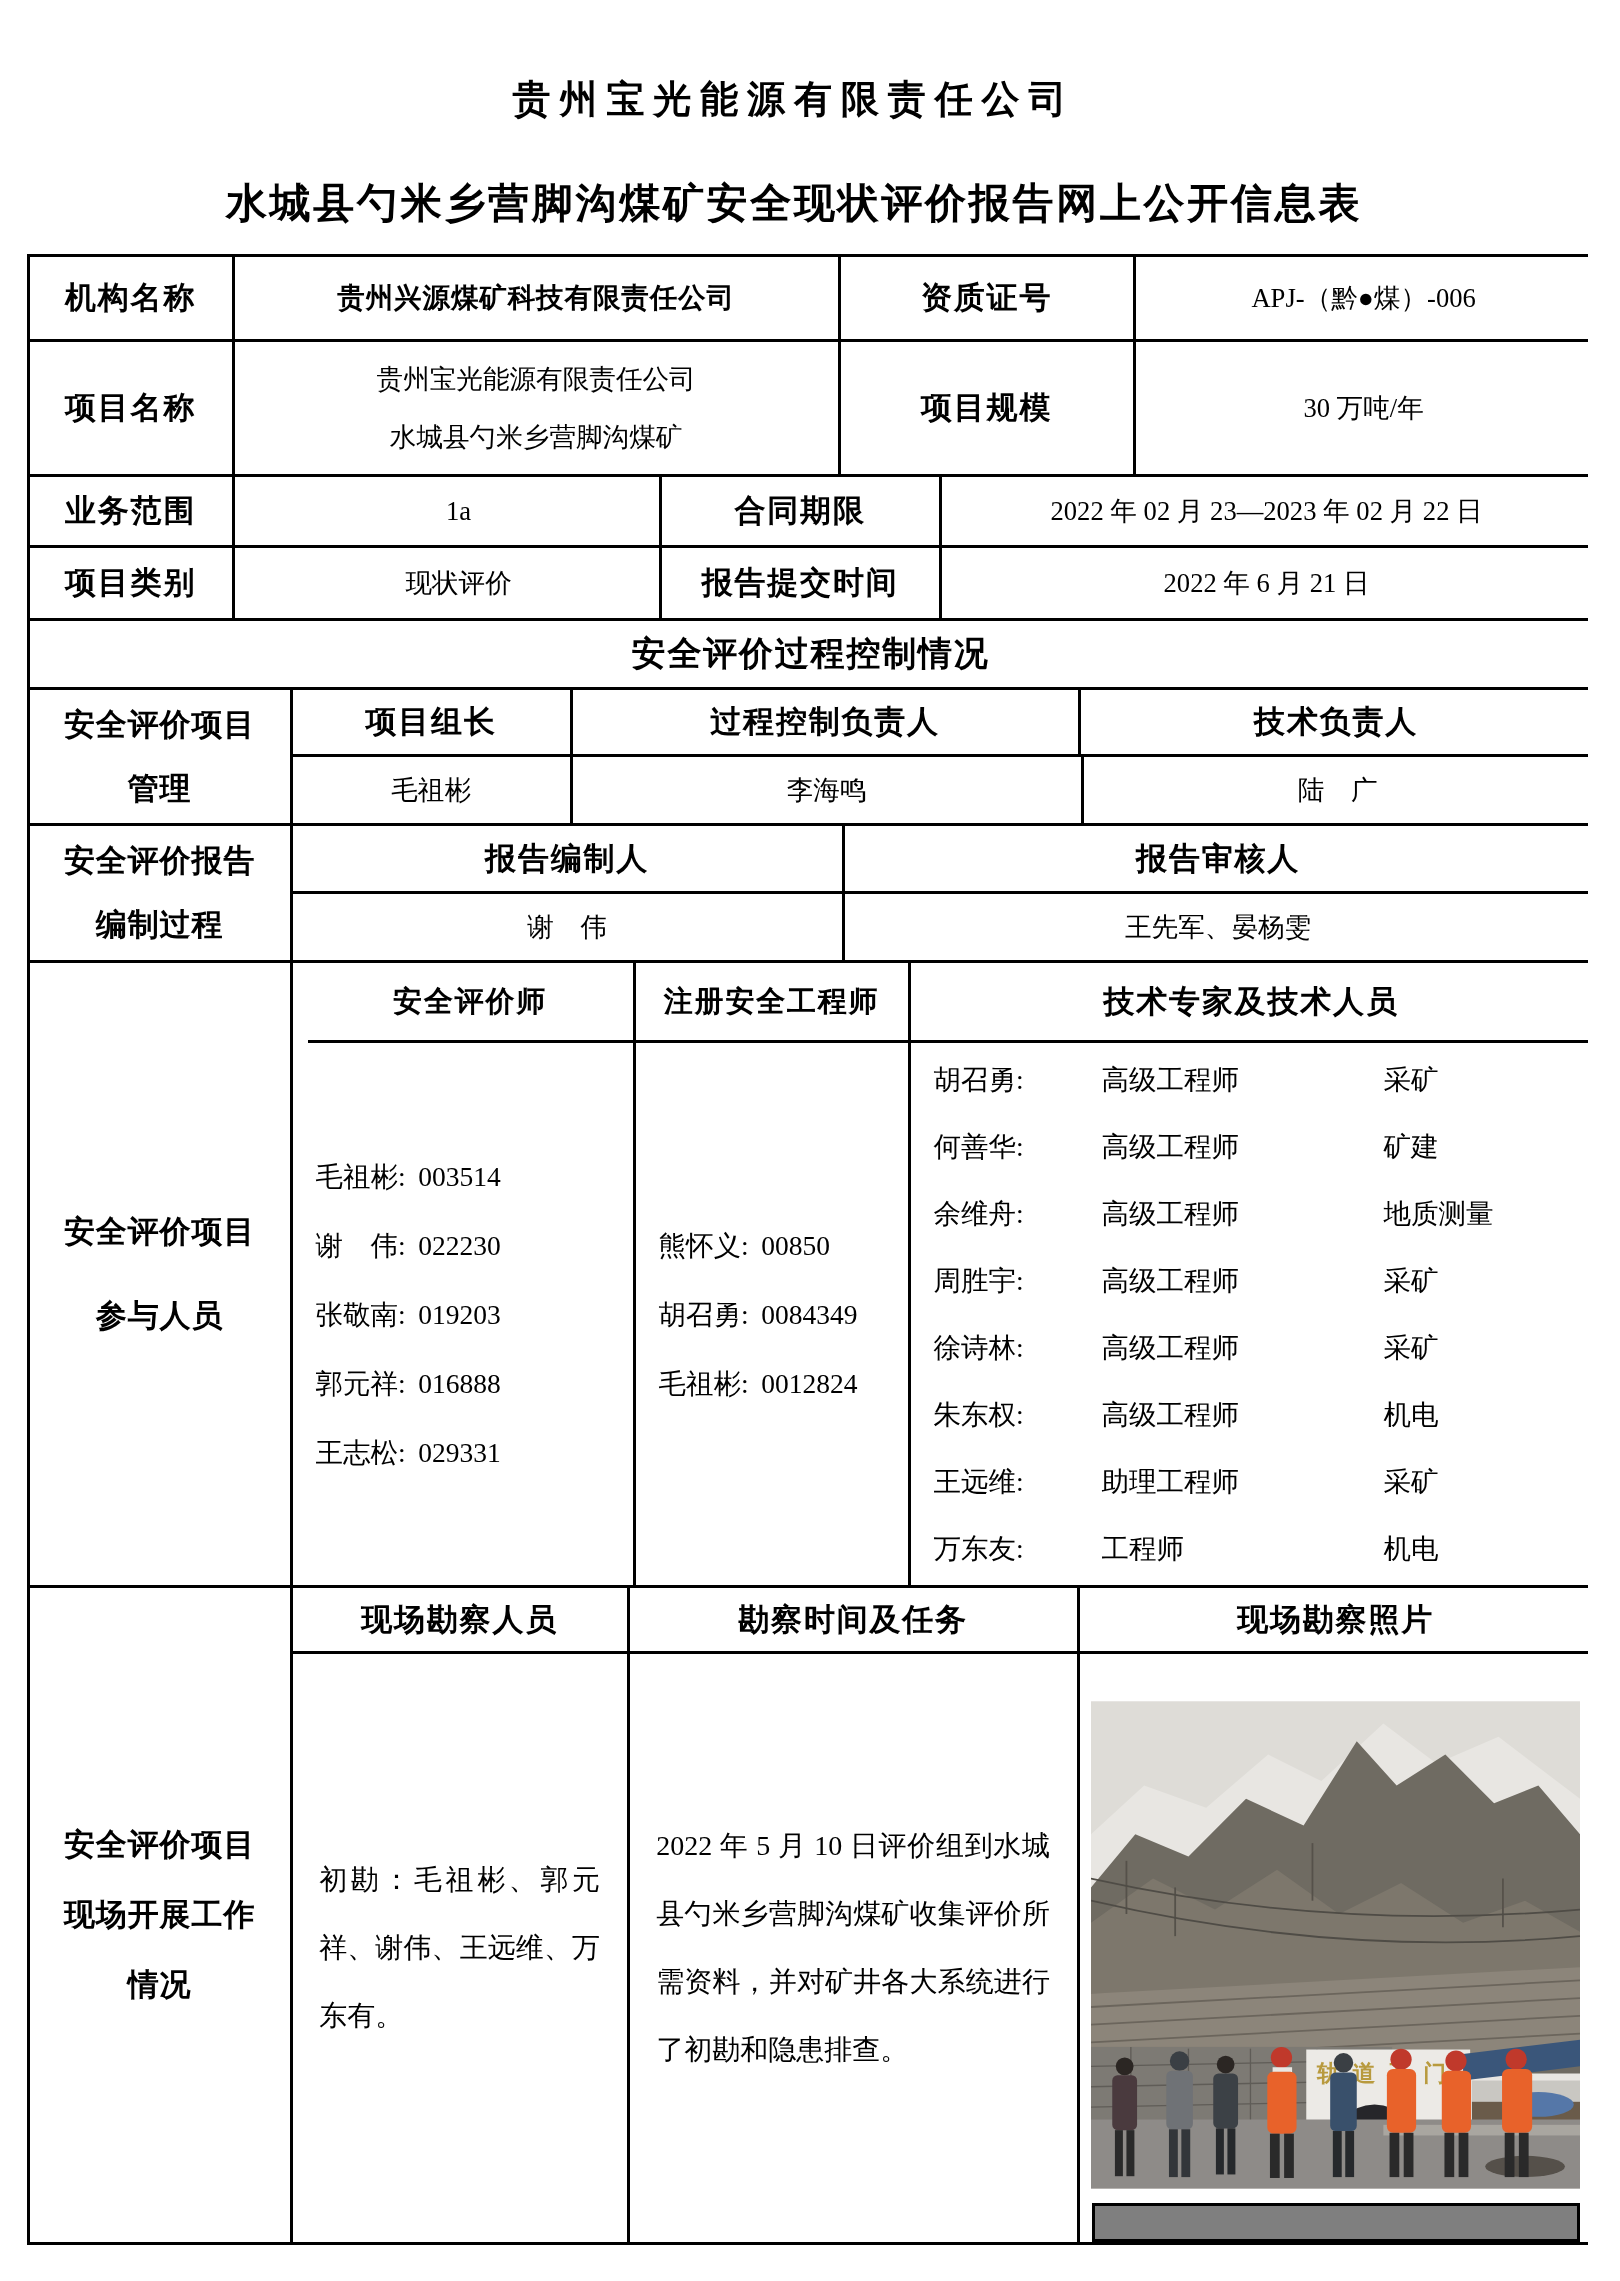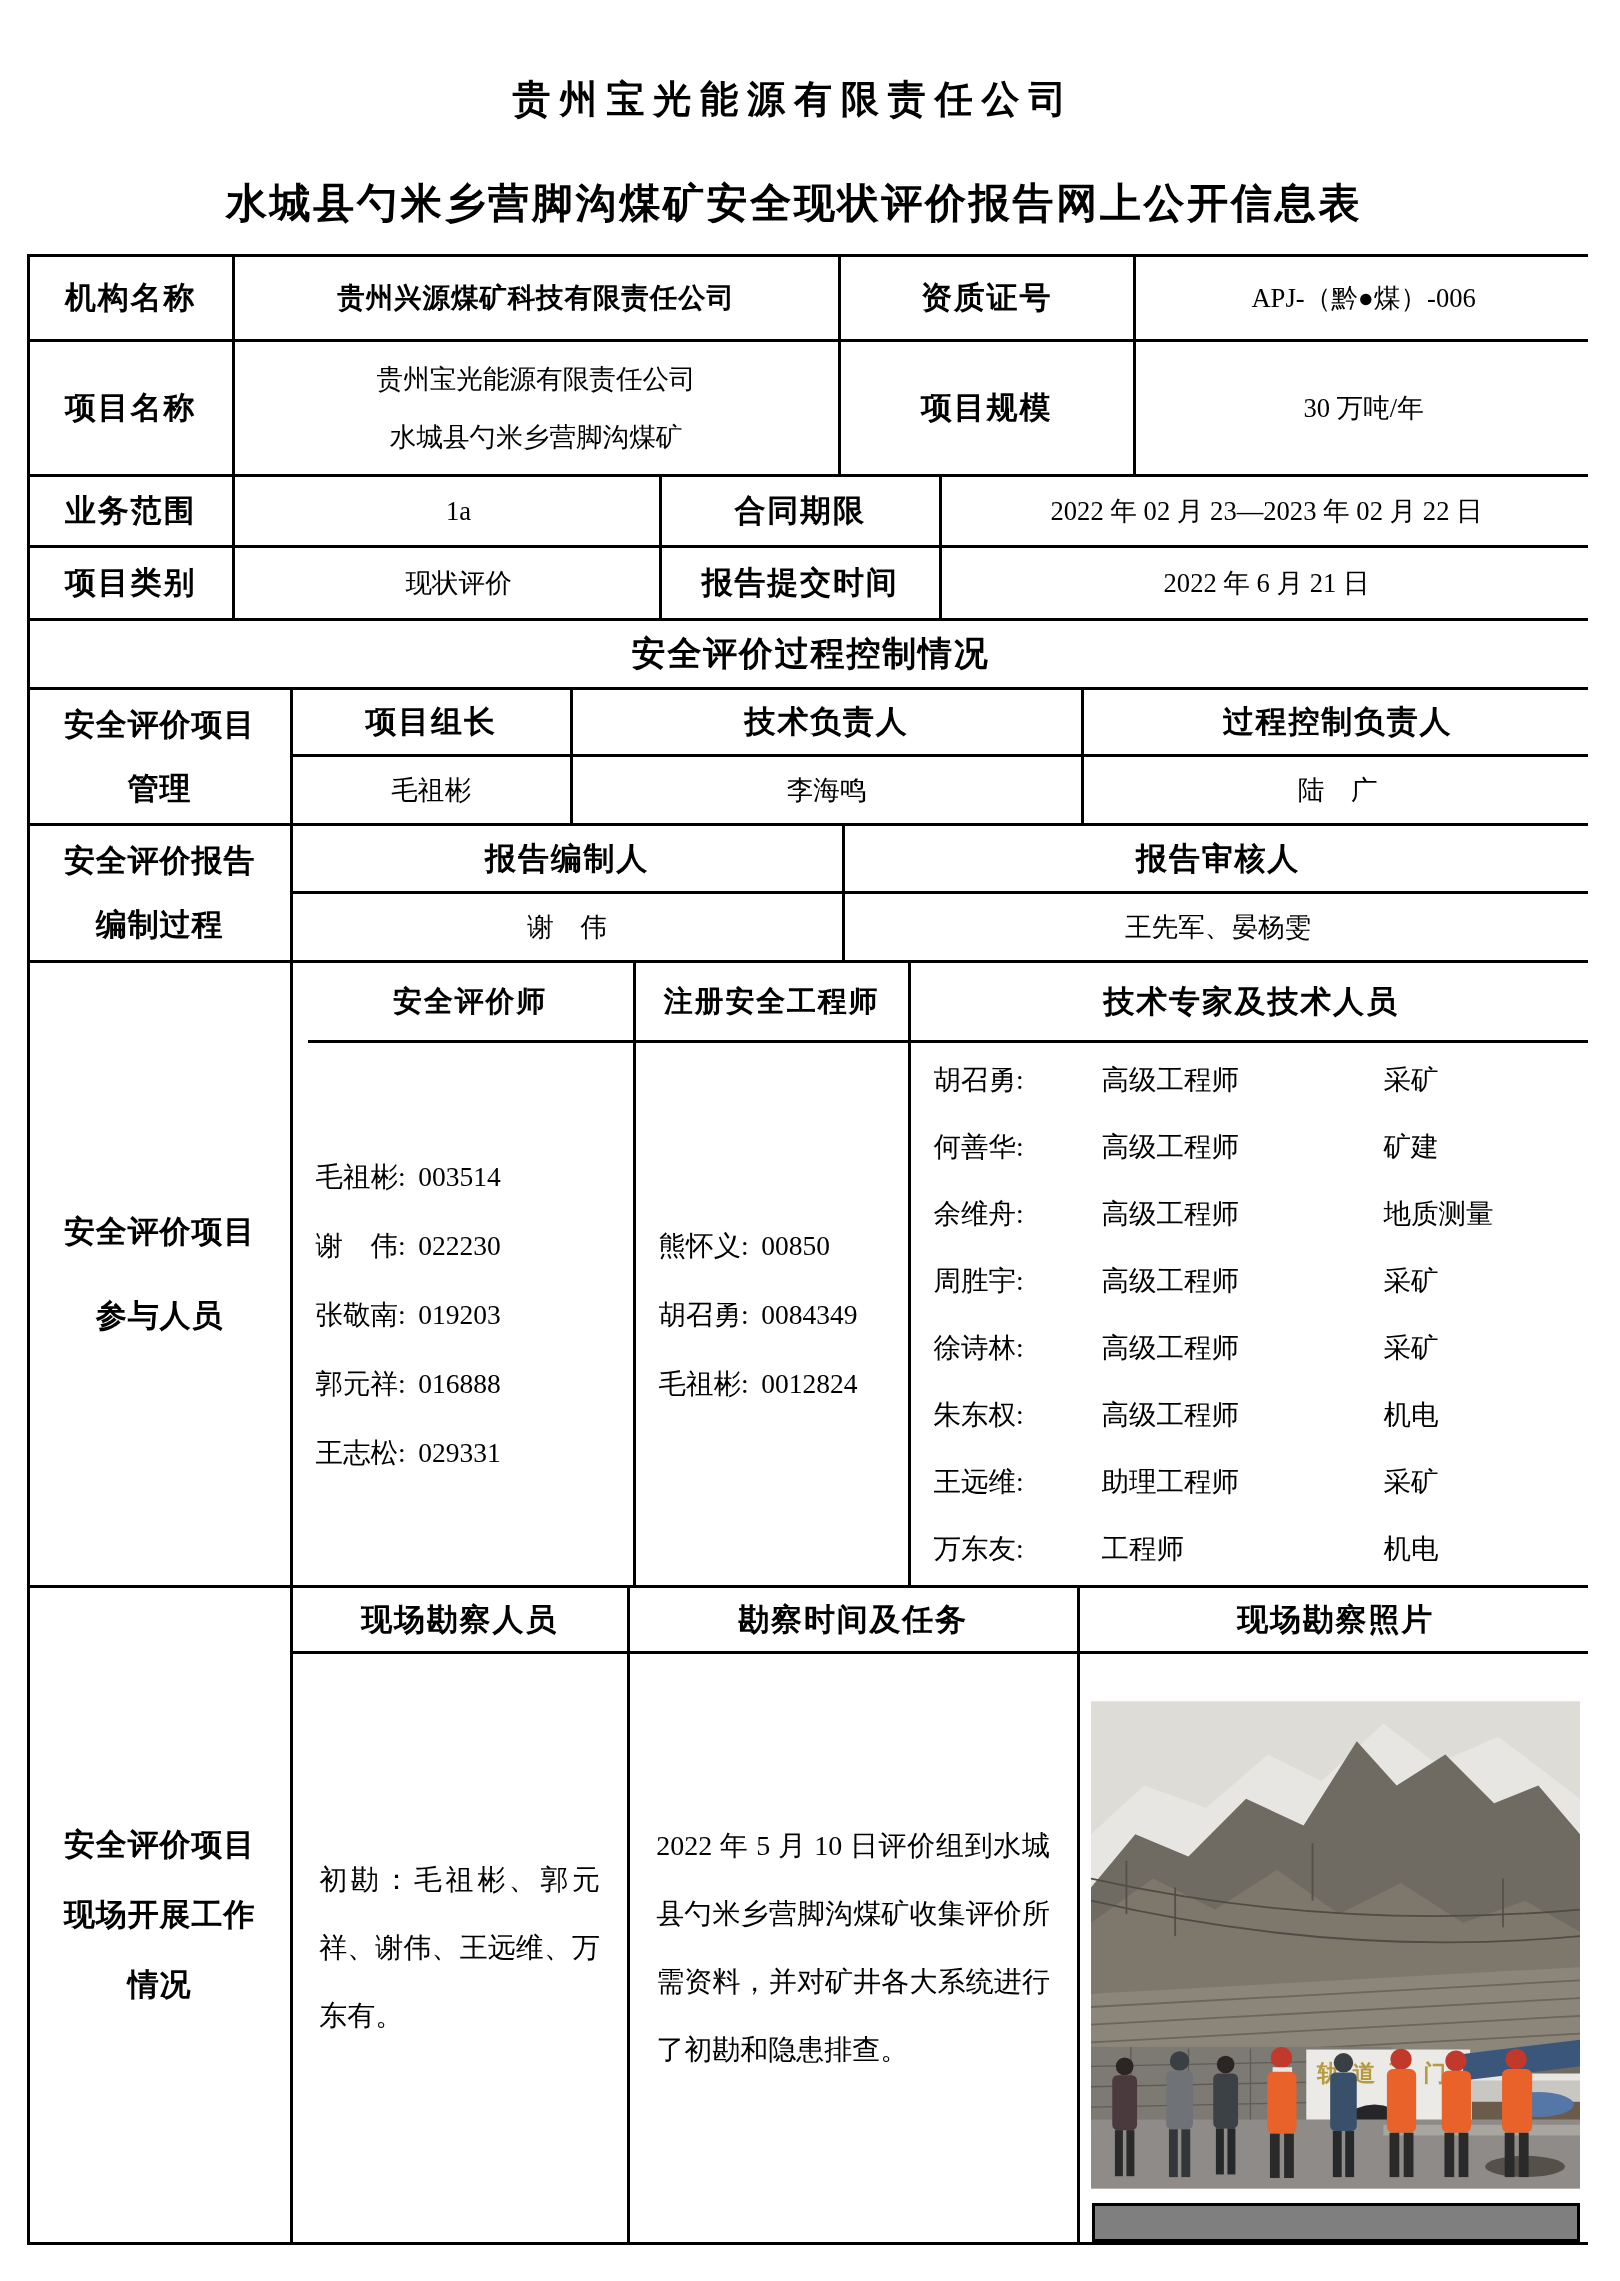--- a/index.html
+++ b/index.html
@@ -122,22 +122,22 @@
     </div>
 
     <div class="row rD">
       <div class="sec-label">
         <div class="lab">安全评价项目</div>
         <div class="lab">管理</div>
       </div>
       <div class="sec-right">
         <div class="sub-row hD1">
           <div class="cell lab cD1">项目组长</div>
+          <div class="cell lab cD3">过程控制负责人</div>
           <div class="cell lab cD2">技术负责人</div>
-          <div class="cell lab cD3">过程控制负责人</div>
         </div>
         <div class="sub-row hD2">
           <div class="cell val cD1">毛祖彬</div>
           <div class="cell val cD2">李海鸣</div>
           <div class="cell val cD3">陆　广</div>
         </div>
       </div>
     </div>
 
     <div class="row rE">

